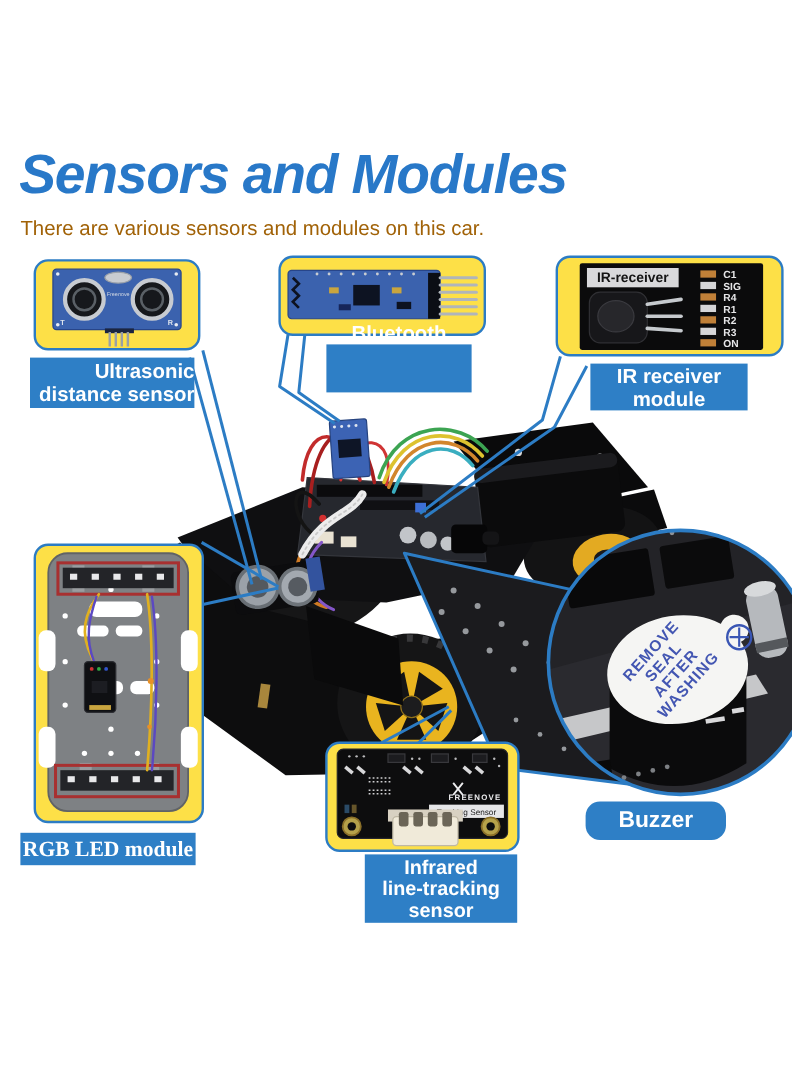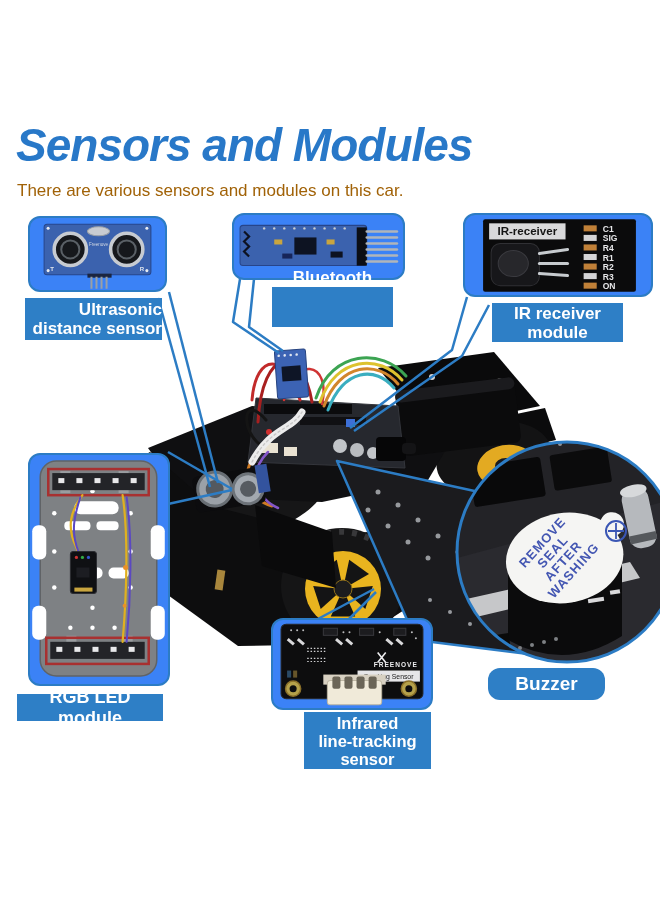--- a/index.html
+++ b/index.html
@@ -2,30 +2,30 @@
 <html style="--accent: #2C7CC4; --title: #2878C8; --label-bg: #2E7FC6; --label-text: #FFFFFF; --highlight-red: #A83030; --pcb-blue: #3B62AE; --wheel-yellow: #E9B41F;"><head>
 <meta charset="utf-8">
 <style>
   html,body{margin:0;padding:0;background:#fff;}
   .canvas{position:relative;width:660px;height:900px;background:#fff;overflow:hidden;
           font-family:"Liberation Sans",sans-serif;}
   .scene{position:absolute;left:0;top:0;width:660px;height:900px;}
   .title{position:absolute;left:16px;top:118px;font-size:46px;font-weight:bold;font-style:italic;
          letter-spacing:-1px;color:var(--title,#2878C8);white-space:nowrap;}
   .subtitle{position:absolute;left:17px;top:181px;font-size:17px;color:#a16207;white-space:nowrap;}
-  .cbox{position:absolute;box-sizing:border-box;background:#3b82f6;border:2.5px solid var(--accent,#2C7CC4);
+  .cbox{position:absolute;box-sizing:border-box;background:#fde047;border:2.5px solid var(--accent,#2C7CC4);
         border-radius:12px;overflow:hidden;}
   .cbox svg{display:block;width:100%;height:100%;}
   .clabel{position:absolute;box-sizing:border-box;background:var(--label-bg,#2E7FC6);
           color:var(--label-text,#fff);font-weight:bold;display:flex;flex-direction:column;
           align-items:center;justify-content:center;text-align:center;}
   .clabel span{display:block;}
   .lab-2line{font-size:17px;line-height:19px;}
   .lab-3line{font-size:16.5px;line-height:18px;margin-left:14px;}
-  .lab-1line{font-size:18px;}
+  .lab-1line{font-size:18px;font-family:Liberation Serif, serif;}
   .lab-buzzer{font-size:19px;}
   svg text{font-family:"Liberation Sans",sans-serif;}
 </style>
 </head>
 <body>
 
 <div class="canvas">
 
   <svg class="scene" viewBox="0 0 660 900">
 

